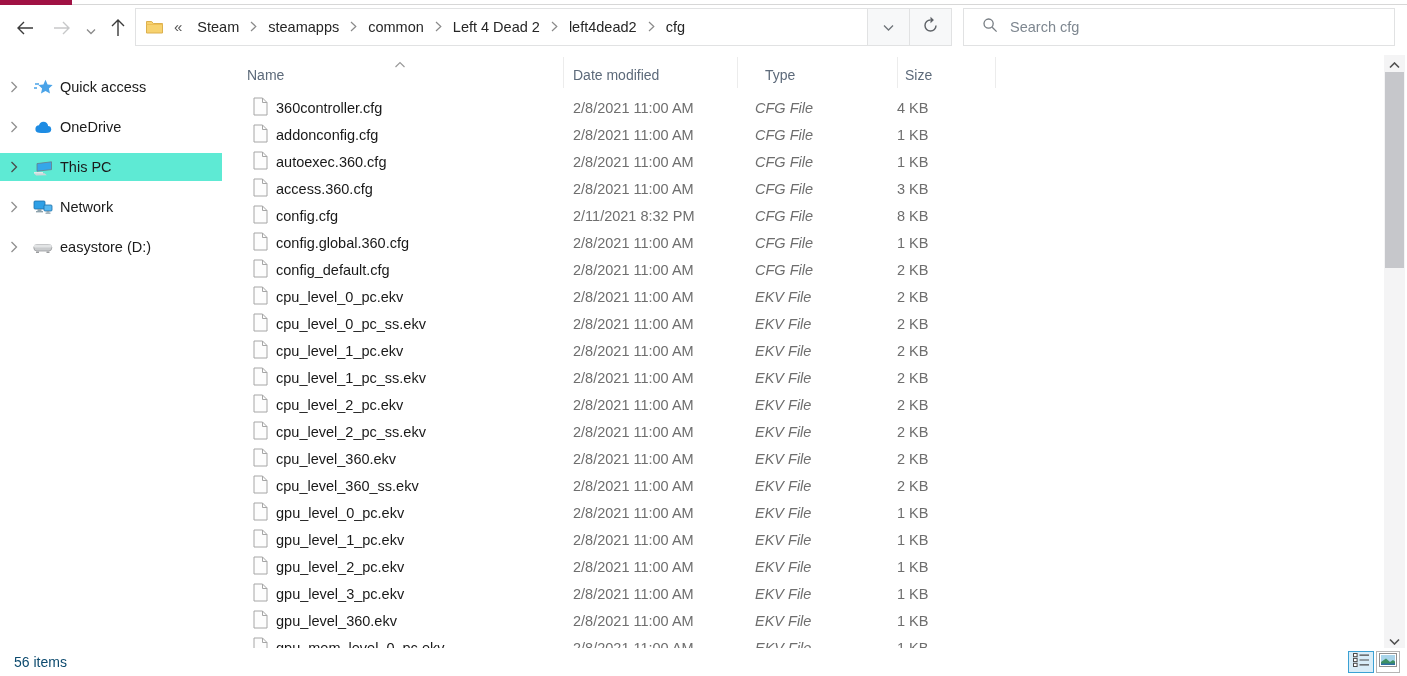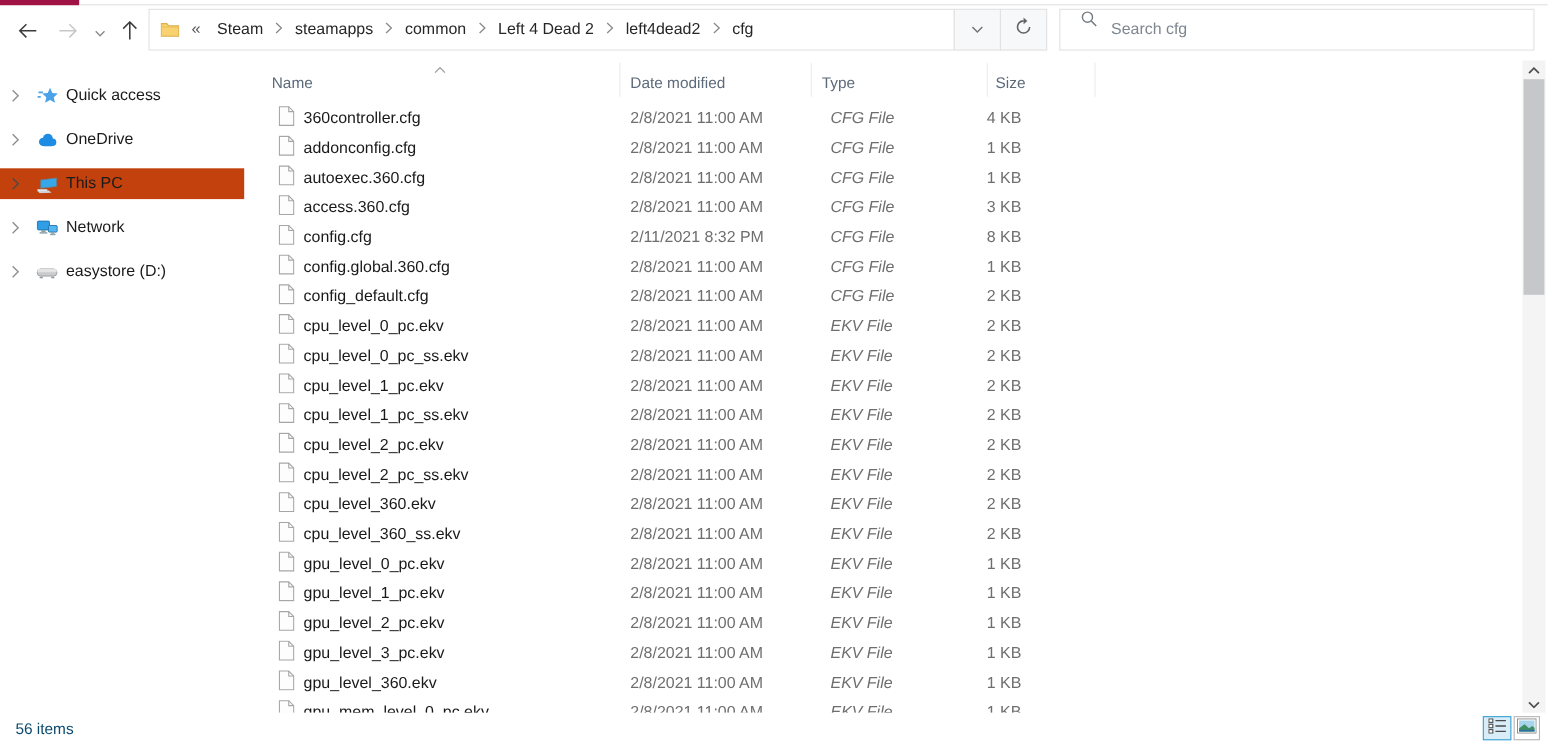--- a/index.html
+++ b/index.html
@@ -24,21 +24,21 @@
   .crumb { display:flex; align-items:center; height:100%; }
   .crumb-seg { padding:0 9px; font-size:14.5px; color:#262626; display:flex; align-items:center; height:100%; cursor:default; white-space:nowrap; }
   .crumb-sep { display:flex; align-items:center; padding:0 2px; }
   .crumb-collapse { font-size:15px; color:#555; padding:0 6px 2px 10px; }
   .addr-chevron-btn, .refresh-btn { position:absolute; top:3px; width:43px; height:38px; background:#f7f8f9;
                 border:1px solid #e1e2e3; display:flex; align-items:center; justify-content:center; }
   .addr-chevron-btn { left:867px; }
   .refresh-btn { left:909px; }
 
   .searchbox { position:absolute; left:963px; top:3px; width:432px; height:38px; border:1px solid #e1e2e3;
-               background:#fff; display:flex; padding-left:18px; }
+               background:#fff; display:flex; align-items:center; padding-left:18px; }
   .searchbox input { border:none; outline:none; font-family:inherit; font-size:14.5px; color:#333; width:360px; margin-left:12px; background:transparent; }
   .searchbox input::placeholder { color:#7e8790; opacity:1; }
 
   
   .sidebar { position:absolute; left:0; top:55px; width:222px; bottom:28px; padding-top:18px; }
   .side-item { position:relative; height:28px; margin-bottom:12px; display:flex; align-items:center; cursor:default; }
   .side-item.selected { background:#cce8ff; }
   .side-chevron { width:12px; margin-left:10px; display:flex; align-items:center; }
   .side-icon { width:20px; height:18px; margin-left:11px; display:flex; align-items:center; justify-content:center; }
   .side-label { margin-left:7px; font-size:14.5px; color:#1b1b1b; white-space:nowrap; }
@@ -205,21 +205,21 @@
             <g fill="#1e8ce3">
               <circle cx="6.2" cy="9" r="3.8"></circle>
               <circle cx="10.5" cy="6.3" r="4.6"></circle>
               <circle cx="14.8" cy="9.3" r="3.4"></circle>
               <rect x="5.5" y="8" width="10" height="5" rx="2.4"></rect>
             </g>
           </svg>
         </span>
         <span class="side-label">OneDrive</span>
       </div>
-      <div class="side-item selected" style="background: #c2410c; align-items: center;">
+      <div class="side-item selected" style="background: #5eead4; align-items: center;">
         <span class="side-chevron">
           <svg width="8" height="12" viewBox="0 0 8 12">
             <path d="M1.5 1 L6.5 6 L1.5 11" fill="none" stroke="#4a4a4a" stroke-width="1.3"></path>
           </svg>
         </span>
         <span class="side-icon">
           <svg width="20" height="17" viewBox="0 0 20 17">
             <path d="M4 4.6 L18.5 2.8 V10.6 L4 12.2 Z" fill="#35a7ea" stroke="#6b7c88" stroke-width="0.8"></path>
             <path d="M1 14.6 L11.5 14.2 L13.8 16.3 L3.2 16.6 Z" fill="#cfd4d8"></path>
             <path d="M1 13 h9 v1.6 H1 Z" fill="#e3e6e8"></path>
@@ -266,21 +266,21 @@
   <div class="filelist">
     <div class="list-header" id="listHeader">
         <div class="hdr-cell" style="left: 0px; width: 333px; padding-left: 17px;">
           <span>Name</span>
         </div>
         <div class="hdr-sep" style="left: 333px;"></div>
         <div class="hdr-cell" style="left: 333px; width: 174px; padding-left: 10px;">
           <span>Date modified</span>
         </div>
         <div class="hdr-sep" style="left: 507px;"></div>
-        <div class="hdr-cell" style="left: 507px; width: 160px; padding-left: 10px;">
+        <div class="hdr-cell" style="left: 507px; width: 160px; padding-left: 28px;">
           <span>Type</span>
         </div>
         <div class="hdr-sep" style="left: 667px;"></div>
         <div class="hdr-cell" style="left: 667px; width: 98px; padding-left: 8px;">
           <span>Size</span>
         </div>
         <div class="hdr-sep" style="left: 765px;"></div>
         <span class="sort-caret" style="left: 164px;"><svg width="12" height="8" viewBox="0 0 12 8">
             <path d="M1.5 6 L6 1.5 L10.5 6" fill="none" stroke="#9a9a9a" stroke-width="1.2"></path>
           </svg></span>

